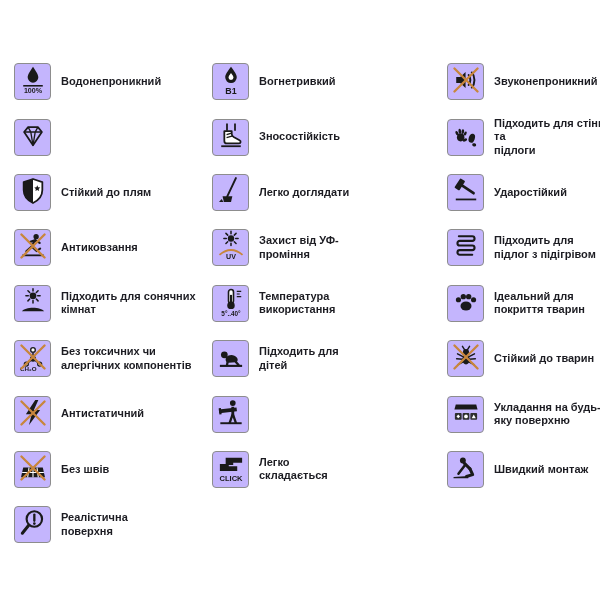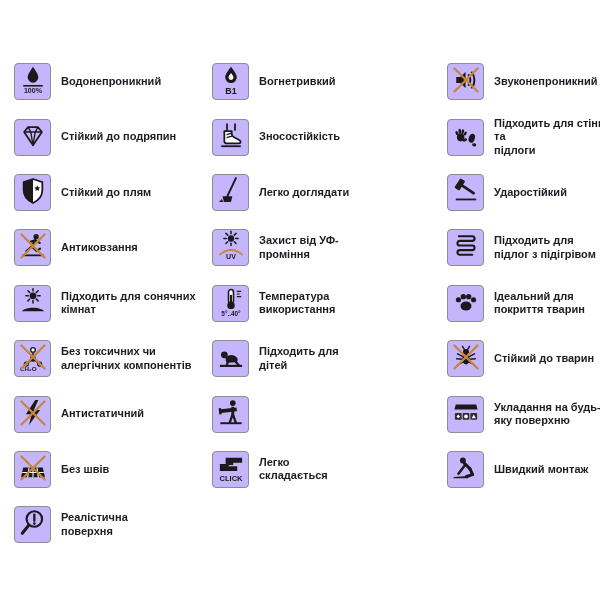--- a/index.html
+++ b/index.html
@@ -40,21 +40,20 @@
         </span>
         <span class="label">Водонепроникний</span>
       </div>
       <div class="item">
         <span class="iconbox">
           <svg viewBox="0 0 36 36" width="32" height="32" xmlns="http://www.w3.org/2000/svg">
             <path d="M12.5 8 H23.5 L28 13.5 L18 28.5 L8 13.5 Z" fill="none" stroke="#1a1a1a" stroke-width="2" stroke-linejoin="round"></path>
             <path d="M8 13.5 H28 M12.5 8 L15.5 13.5 L18 28.5 M23.5 8 L20.5 13.5 L18 28.5" fill="none" stroke="#1a1a1a" stroke-width="1.5"></path>
           </svg>
         </span>
-        <span class="label">Стійкий до подряпин</span>
       </div>
       <div class="item">
         <span class="iconbox">
           <svg viewBox="0 0 36 36" width="32" height="32" xmlns="http://www.w3.org/2000/svg">
             <path d="M18 4.5 L28.5 8 V17 C28.5 24.5 24 28.8 18 31.5 C12 28.8 7.5 24.5 7.5 17 V8 Z" fill="#fff" stroke="#1a1a1a" stroke-width="2" stroke-linejoin="round"></path>
             <path d="M18 4.5 L7.5 8 V17 C7.5 24.5 12 28.8 18 31.5 Z" fill="#1a1a1a"></path>
             <path d="M22.8 11.5 l1 2.2 2.4 .3 -1.8 1.7 .5 2.4 -2.1 -1.2 -2.1 1.2 .5 -2.4 -1.8 -1.7 2.4 -.3 Z" fill="#1a1a1a"></path>
           </svg>
         </span>
         <span class="label">Стійкий до плям</span>

